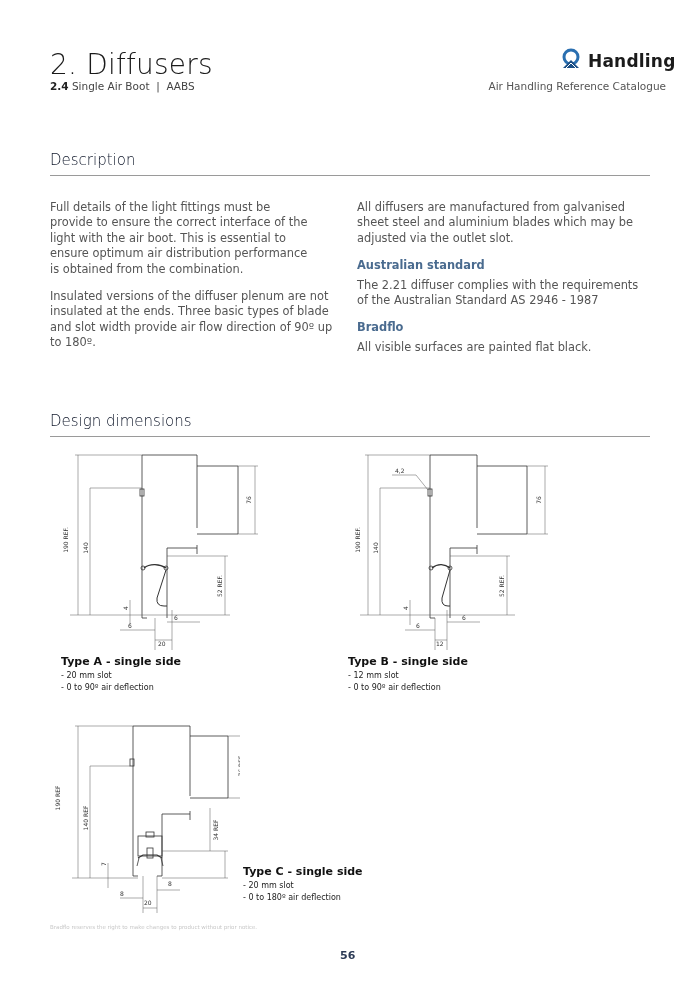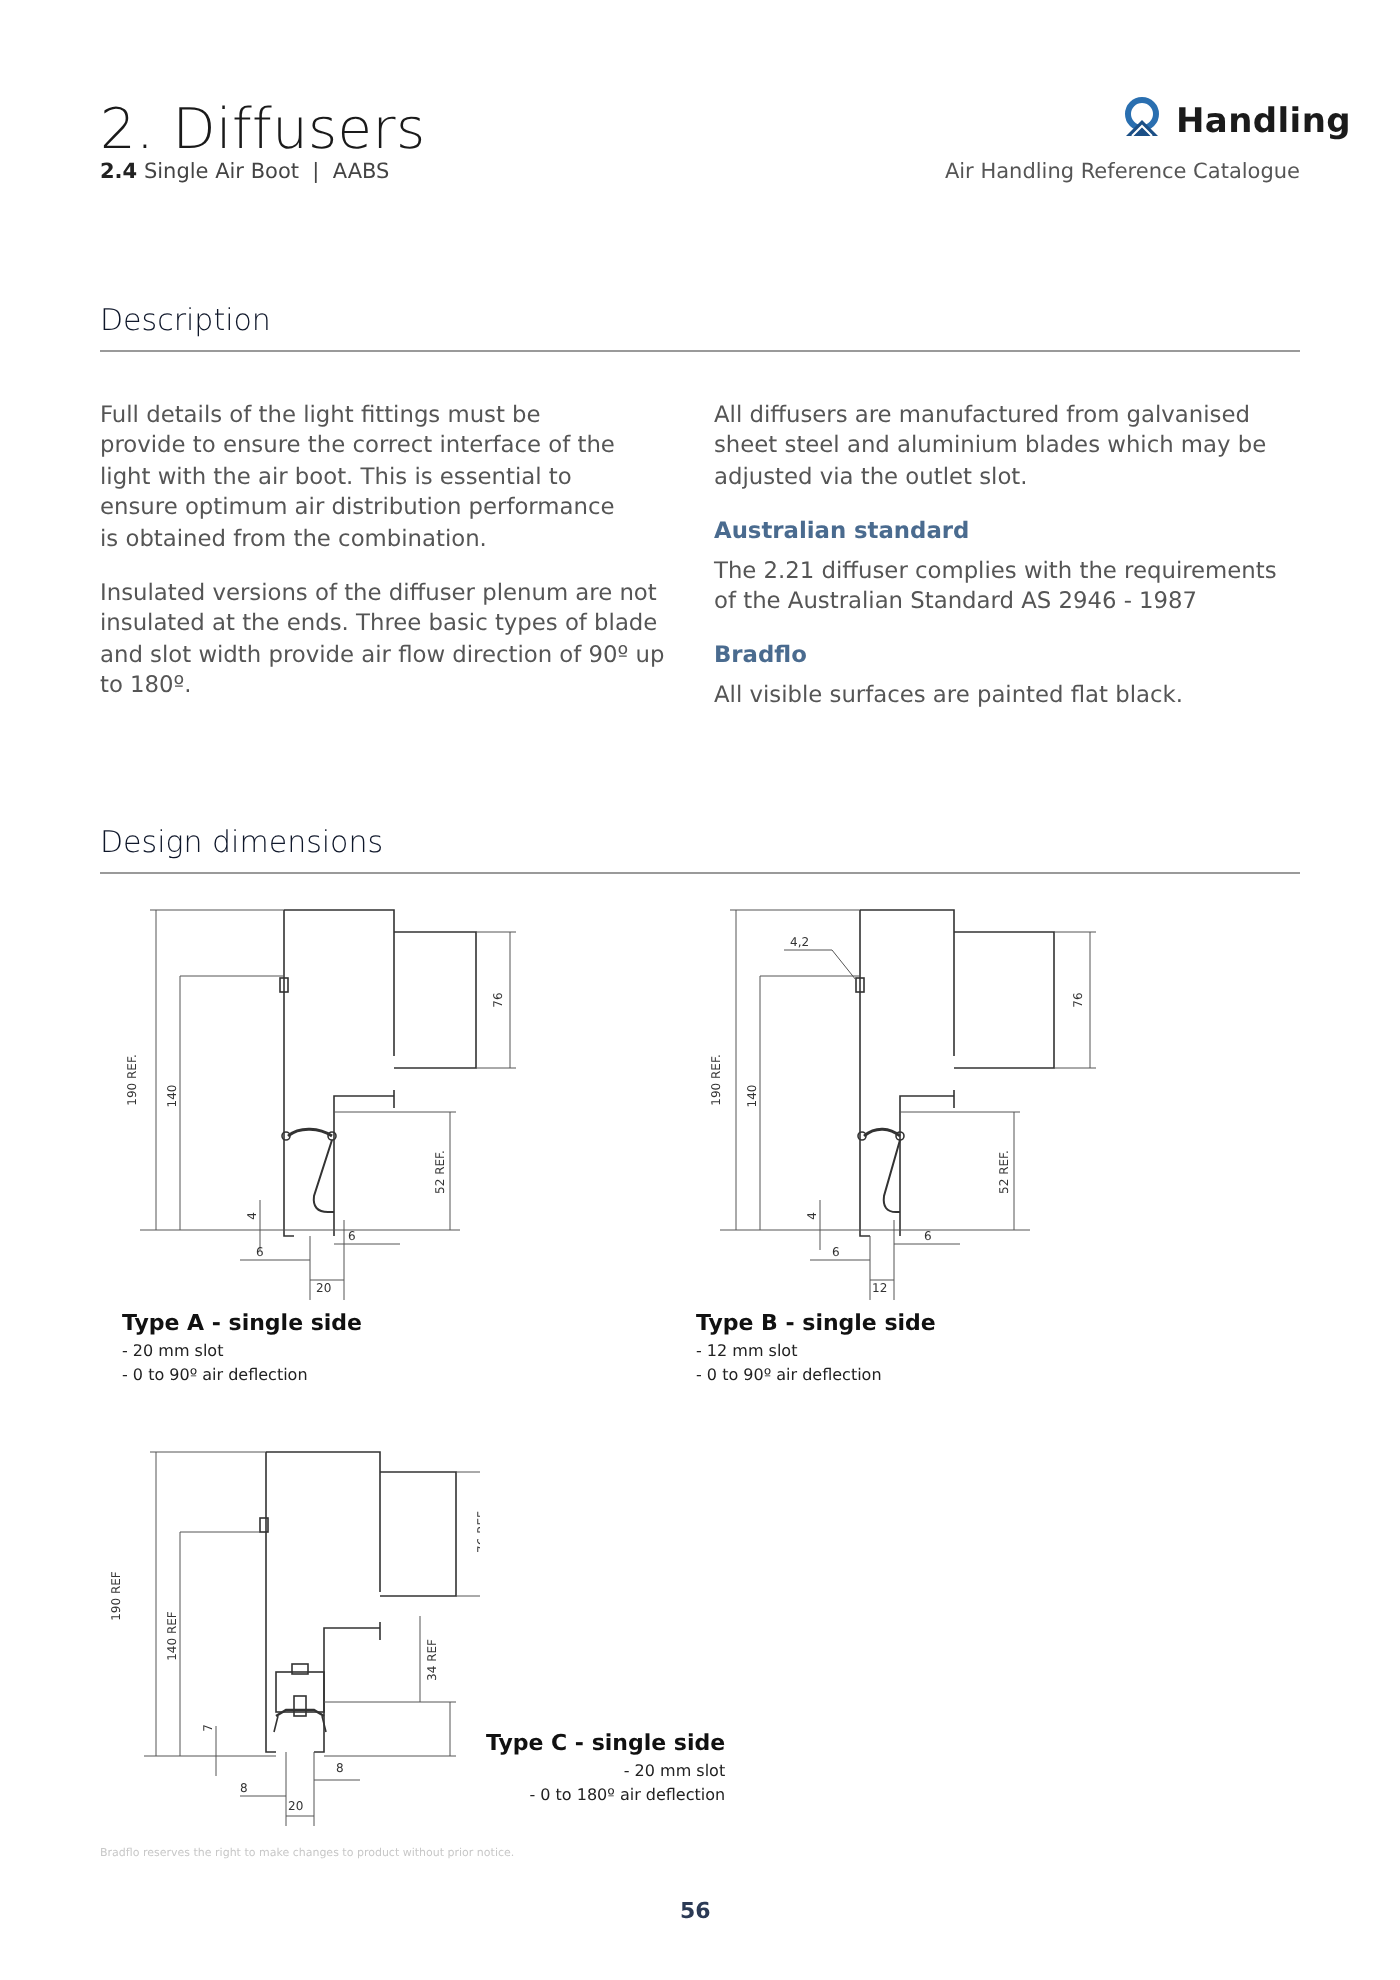--- a/index.html
+++ b/index.html
@@ -3,21 +3,21 @@
 <meta charset="utf-8">
 <style>
   html, body { margin:0; padding:0; background:#ffffff; }
   body { width:700px; height:990px; position:relative; overflow:hidden; font-family:"DejaVu Sans", sans-serif; color:#4a4a4a; }
   .abs { position:absolute; }
   .title { left:50px; top:50px; font-size:28px; color:#1a1a1a; font-weight:300; letter-spacing:0.2px; line-height:30px; }
   .subtitle { left:50px; top:80px; font-size:10.5px; color:#444; }
   .subtitle b { color:#222; }
   .logo { left:560px; top:48px; display:flex; align-items:center; gap:6px; }
   .logo-text { font-size:17px; font-weight:bold; color:#1b1b1b; letter-spacing:0.2px; }
-  .catalogue { right:50px; top:80px; font-size:10.5px; color:#555; }
+  .catalogue { right:34px; top:80px; font-size:10.5px; color:#555; }
   .section-h { left:50px; font-size:15px; color:#0f172a; font-weight:300; }
   .rule { left:50px; width:600px; height:1px; background:#9a9a9a; }
   .col { width:290px; font-size:11.4px; line-height:15.4px; color:#555; }
   .col p { margin:0 0 12px 0; }
   .col h4 { margin:0 0 4px 0; color:#4a6b8f; font-size:11.4px; font-weight:bold; }
   .caption { font-size:10.5px; color:#111; }
   .caption .ct { font-size:11px; font-weight:bold; color:#111; margin-bottom:2px; font-weight:600; }
   .caption .cl { font-size:8px; color:#222; line-height:12px; font-weight:normal; }
   .footer-note { left:50px; top:924px; font-size:5.5px; color:#c8c8c8; }
   .page-num { left:340px; top:949px; font-size:11px; font-weight:bold; color:#2b3a55; }
@@ -200,20 +200,20 @@
       <text transform="translate(193,48) rotate(-90)" text-anchor="middle">76 REF</text>
       <text transform="translate(168,112) rotate(-90)" text-anchor="middle">34 REF</text>
       <text transform="translate(56,146) rotate(-90)" text-anchor="middle">7</text>
       <text x="70" y="178">8</text>
       <text x="118" y="168">8</text>
       <text x="94" y="187">20</text>
     </g>
   </svg>
 </div>
 
-<div class="abs caption" style="left:243px; top:865px;text-align:right;">
+<div class="abs caption" style="left:243px; top:865px;">
   <div class="ct">Type C - single side</div>
   <div class="cl">- 20 mm slot</div>
   <div class="cl">- 0 to 180º air deflection</div>
 </div>
 
 <div class="abs footer-note">Bradflo reserves the right to make changes to product without prior notice.</div>
 <div class="abs page-num">56</div>
 
 </body></html>

